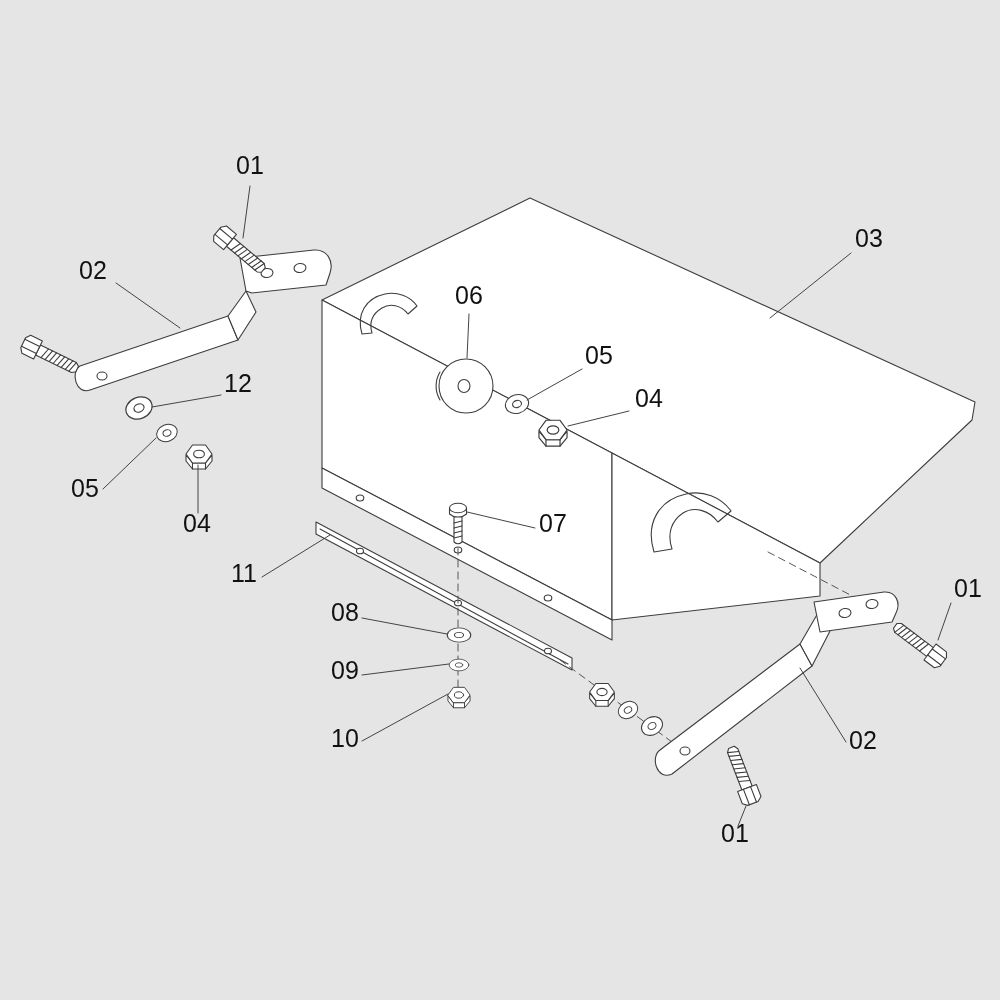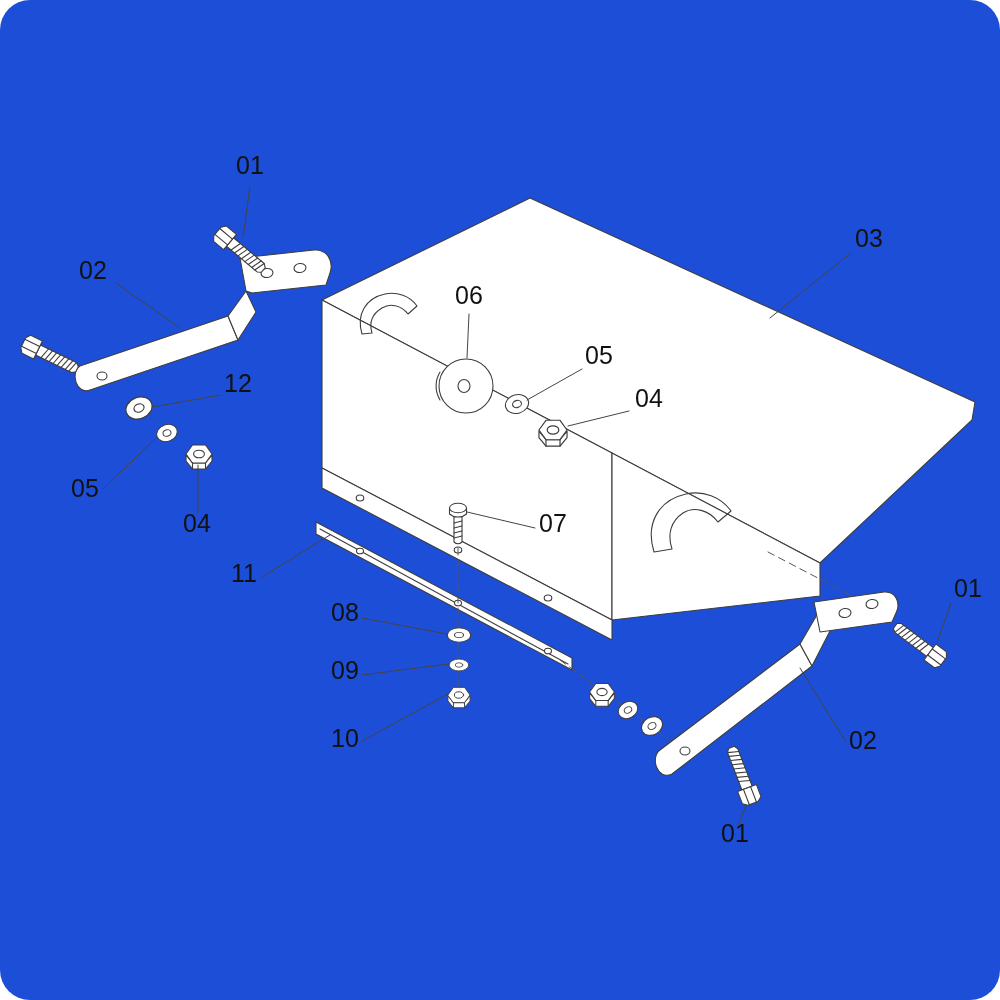--- a/index.html
+++ b/index.html
@@ -1,16 +1,16 @@
 <!DOCTYPE html>
 <html><head>
 <meta charset="utf-8">
 <style>
   html,body{margin:0;padding:0;background:#ffffff;}
-  #stage{position:relative;width:1000px;height:1000px;background:#1d4ed8;overflow:hidden;border-radius:30px;}
+  #stage{position:relative;width:1000px;height:1000px;background:#e5e5e5;overflow:hidden;}
   svg{position:absolute;left:0;top:0;}
   .lbl text{font:25px "Liberation Sans", sans-serif;fill:#111111;}
 </style>
 </head>
 <body>
 
 <div id="stage">
 <svg viewBox="0 0 1000 1000" width="1000" height="1000">
 
   <defs>

